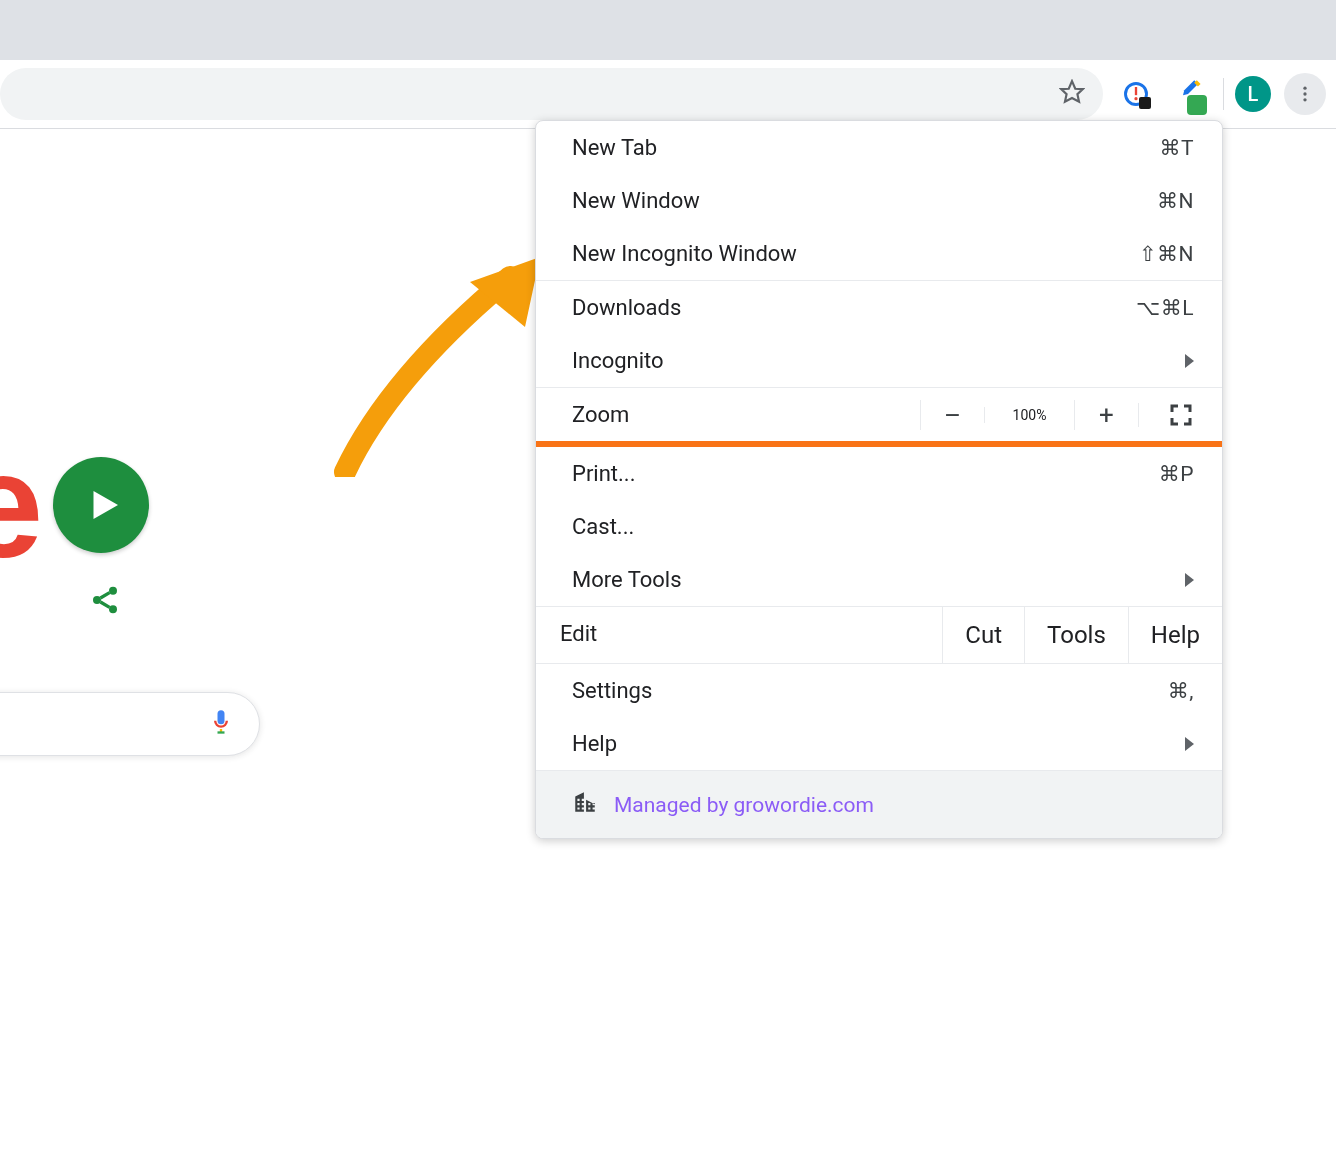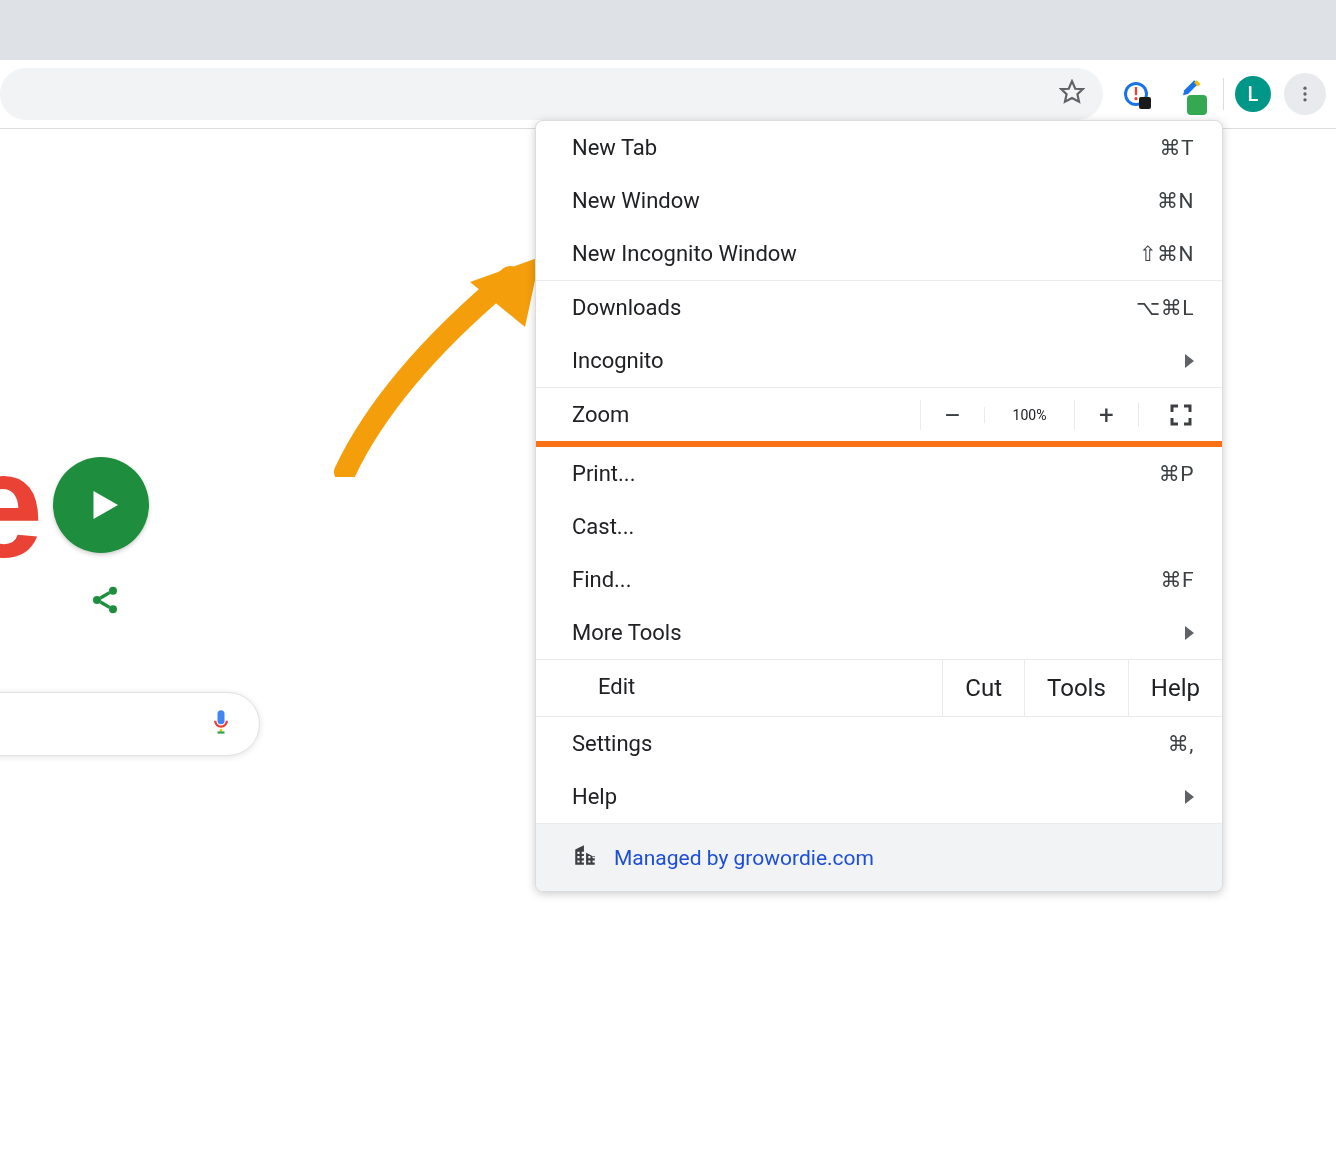--- a/index.html
+++ b/index.html
@@ -51,24 +51,24 @@
   .chevron { width: 0; height: 0; border-top: 7px solid transparent; border-bottom: 7px solid transparent; border-left: 9px solid #5f6368; }
 
   .zoom-row { display: flex; align-items: center; border-bottom: 6px solid #f97316; }
   .zoom-label { flex: 1; padding: 14px 36px; }
   .zoom-btn { width: 64px; border-left: 1px solid #e8eaed; display: flex; align-items: center; justify-content: center; font-size: 26px; color: #3c4043; }
   .zoom-val { width: 90px; border-left: 1px solid #e8eaed; display: flex; align-items: center; justify-content: center; font-size: 14px; }
   .zoom-fs { width: 84px; border-left: 1px solid #e8eaed; display: flex; align-items: center; justify-content: center; }
   .zoom-fs svg { width: 24px; height: 24px; stroke: #3c4043; stroke-width: 3; fill: none; }
 
   .edit-row { display: flex; align-items: stretch; }
-  .edit-label { flex: 1; padding: 14px 36px; margin-left: 26px; }
+  .edit-label { flex: 1; padding: 14px 24px; }
   .edit-btn { border-left: 1px solid #e8eaed; display: flex; align-items: center; justify-content: center; padding: 14px 22px; font-size: 24px; }
 
-  .managed { background: #f1f3f4; padding: 18px 36px; display: flex; align-items: center; gap: 16px; color: #1d4ed8; font-size: 21px; }
+  .managed { background: #f1f3f4; padding: 18px 36px; display: flex; align-items: center; gap: 16px; color: #8b5cf6; font-size: 21px; }
   .managed svg { width: 26px; height: 26px; fill: #3c4043; }
 </style>
 </head>
 <body>
 
 <div class="tabstrip"></div>
 
 <div class="toolbar">
   <div class="omnibox">
     <span>
@@ -185,24 +185,20 @@
   <div class="menu-section">
     <div class="menu-item">
       <span>Print...</span>
       <span class="shortcut">⌘P</span>
     </div>
     <div class="menu-item">
       <span>Cast...</span>
       <span></span>
     </div>
     <div class="menu-item">
-      <span>Find...</span>
-      <span class="shortcut">⌘F</span>
-    </div>
-    <div class="menu-item">
       <span>More Tools</span>
       <span class="chevron"></span>
     </div>
   </div>
 
   <div class="menu-section">
     <div class="edit-row">
       <div class="edit-label">Edit</div>
       <div class="edit-btn">Cut</div>
       <div class="edit-btn">Tools</div>

